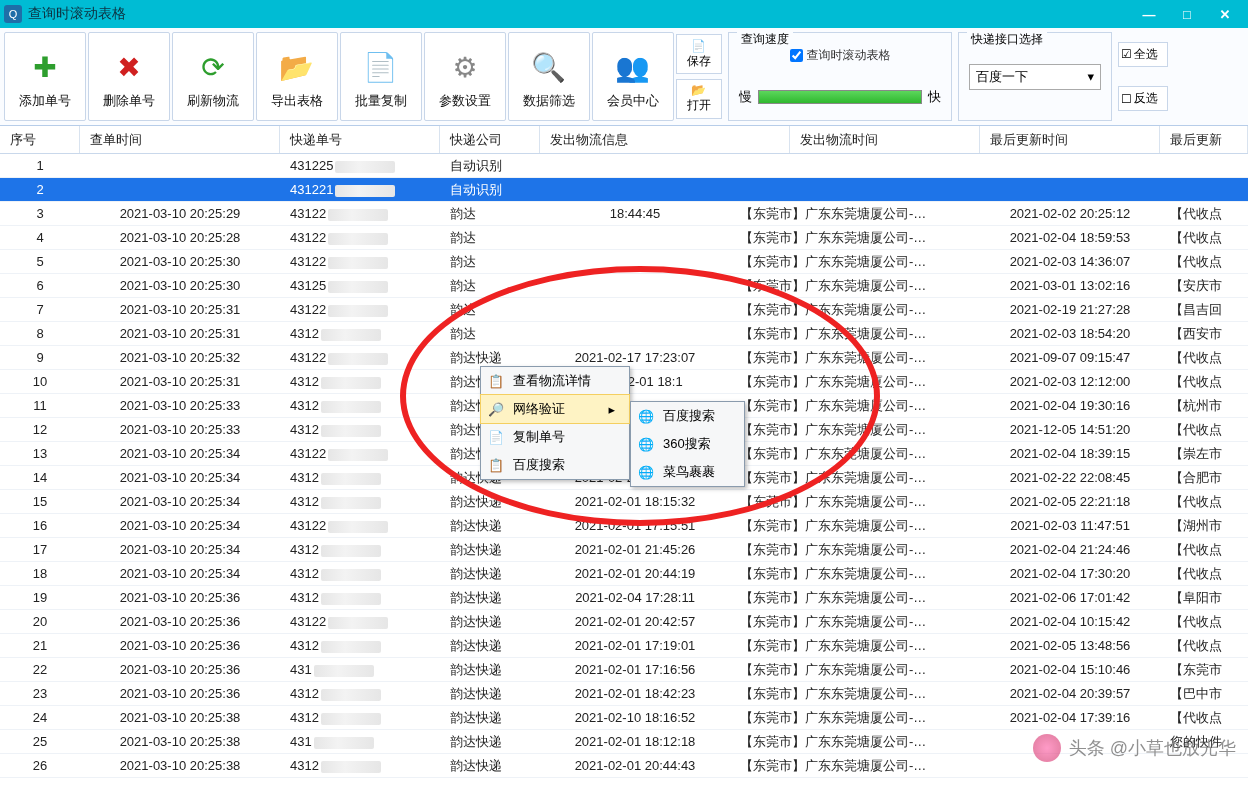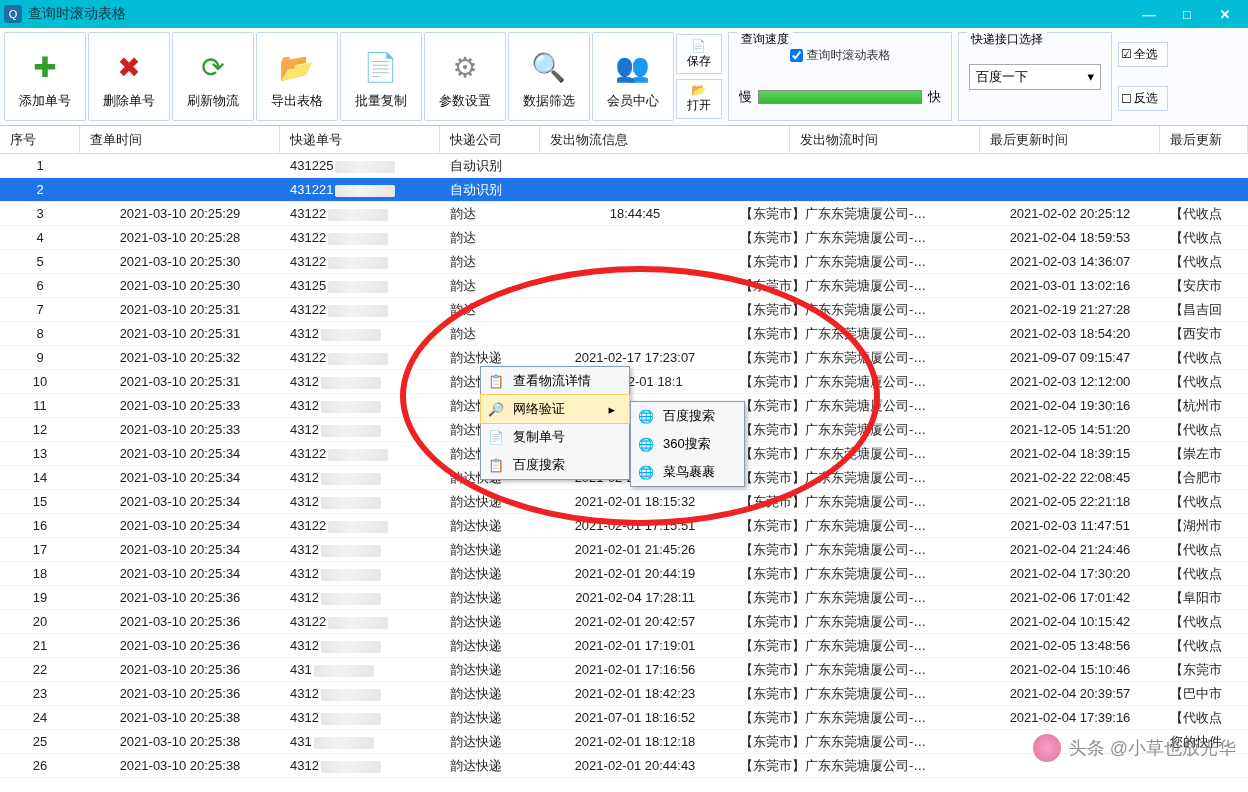--- a/index.html
+++ b/index.html
@@ -382,21 +382,21 @@
         <div class="cell c-send">2021-02-01 18:42:23</div>
         <div class="cell c-info">【东莞市】广东东莞塘厦公司-…</div>
         <div class="cell c-upd">2021-02-04 20:39:57</div>
         <div class="cell c-loc">【巴中市</div>
       </div>
       <div class="row">
         <div class="cell c-seq">24</div>
         <div class="cell c-qtime">2021-03-10 20:25:38</div>
         <div class="cell c-num">4312<span class="blur" style="display:inline-block;width:60px;height:12px;vertical-align:middle;margin-left:2px"></span></div>
         <div class="cell c-co">韵达快递</div>
-        <div class="cell c-send">2021-07-01 18:16:52</div>
+        <div class="cell c-send">2021-02-10 18:16:52</div>
         <div class="cell c-info">【东莞市】广东东莞塘厦公司-…</div>
         <div class="cell c-upd">2021-02-04 17:39:16</div>
         <div class="cell c-loc">【代收点</div>
       </div>
       <div class="row">
         <div class="cell c-seq">25</div>
         <div class="cell c-qtime">2021-03-10 20:25:38</div>
         <div class="cell c-num">431<span class="blur" style="display:inline-block;width:60px;height:12px;vertical-align:middle;margin-left:2px"></span></div>
         <div class="cell c-co">韵达快递</div>
         <div class="cell c-send">2021-02-01 18:12:18</div>

